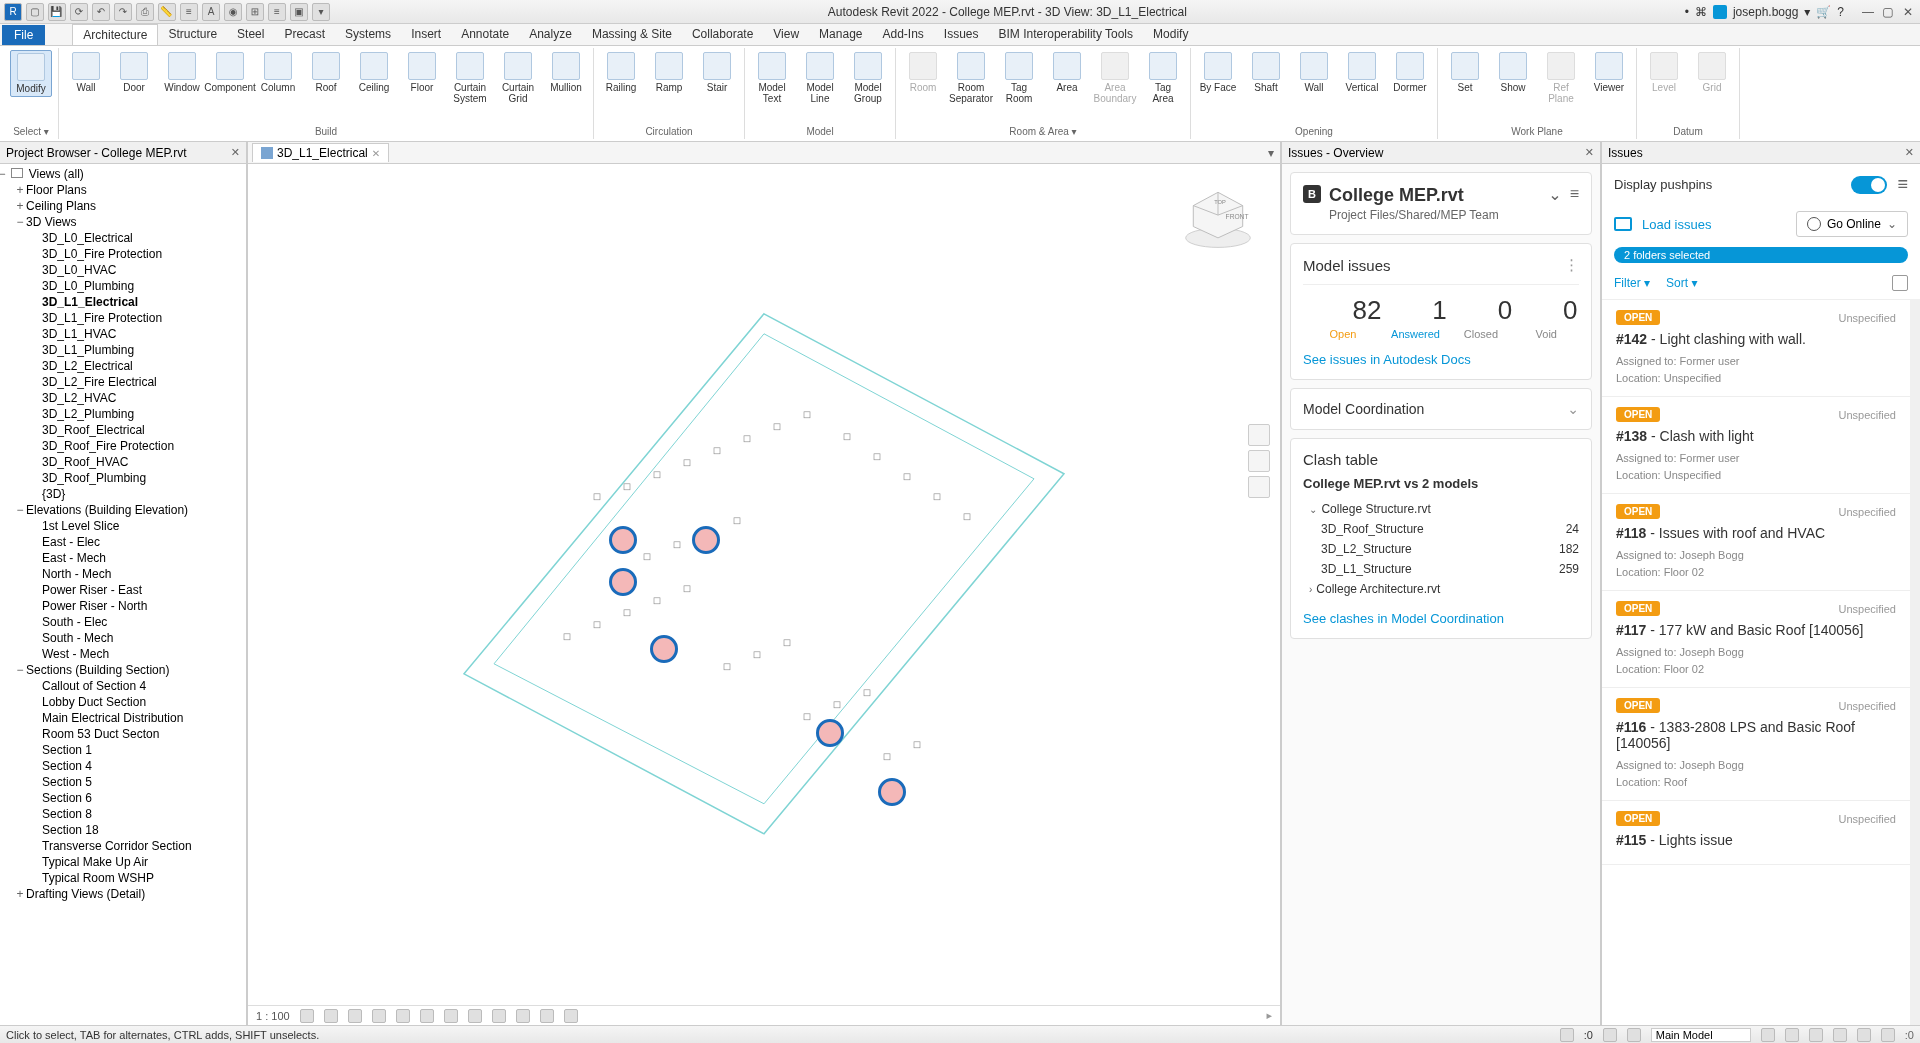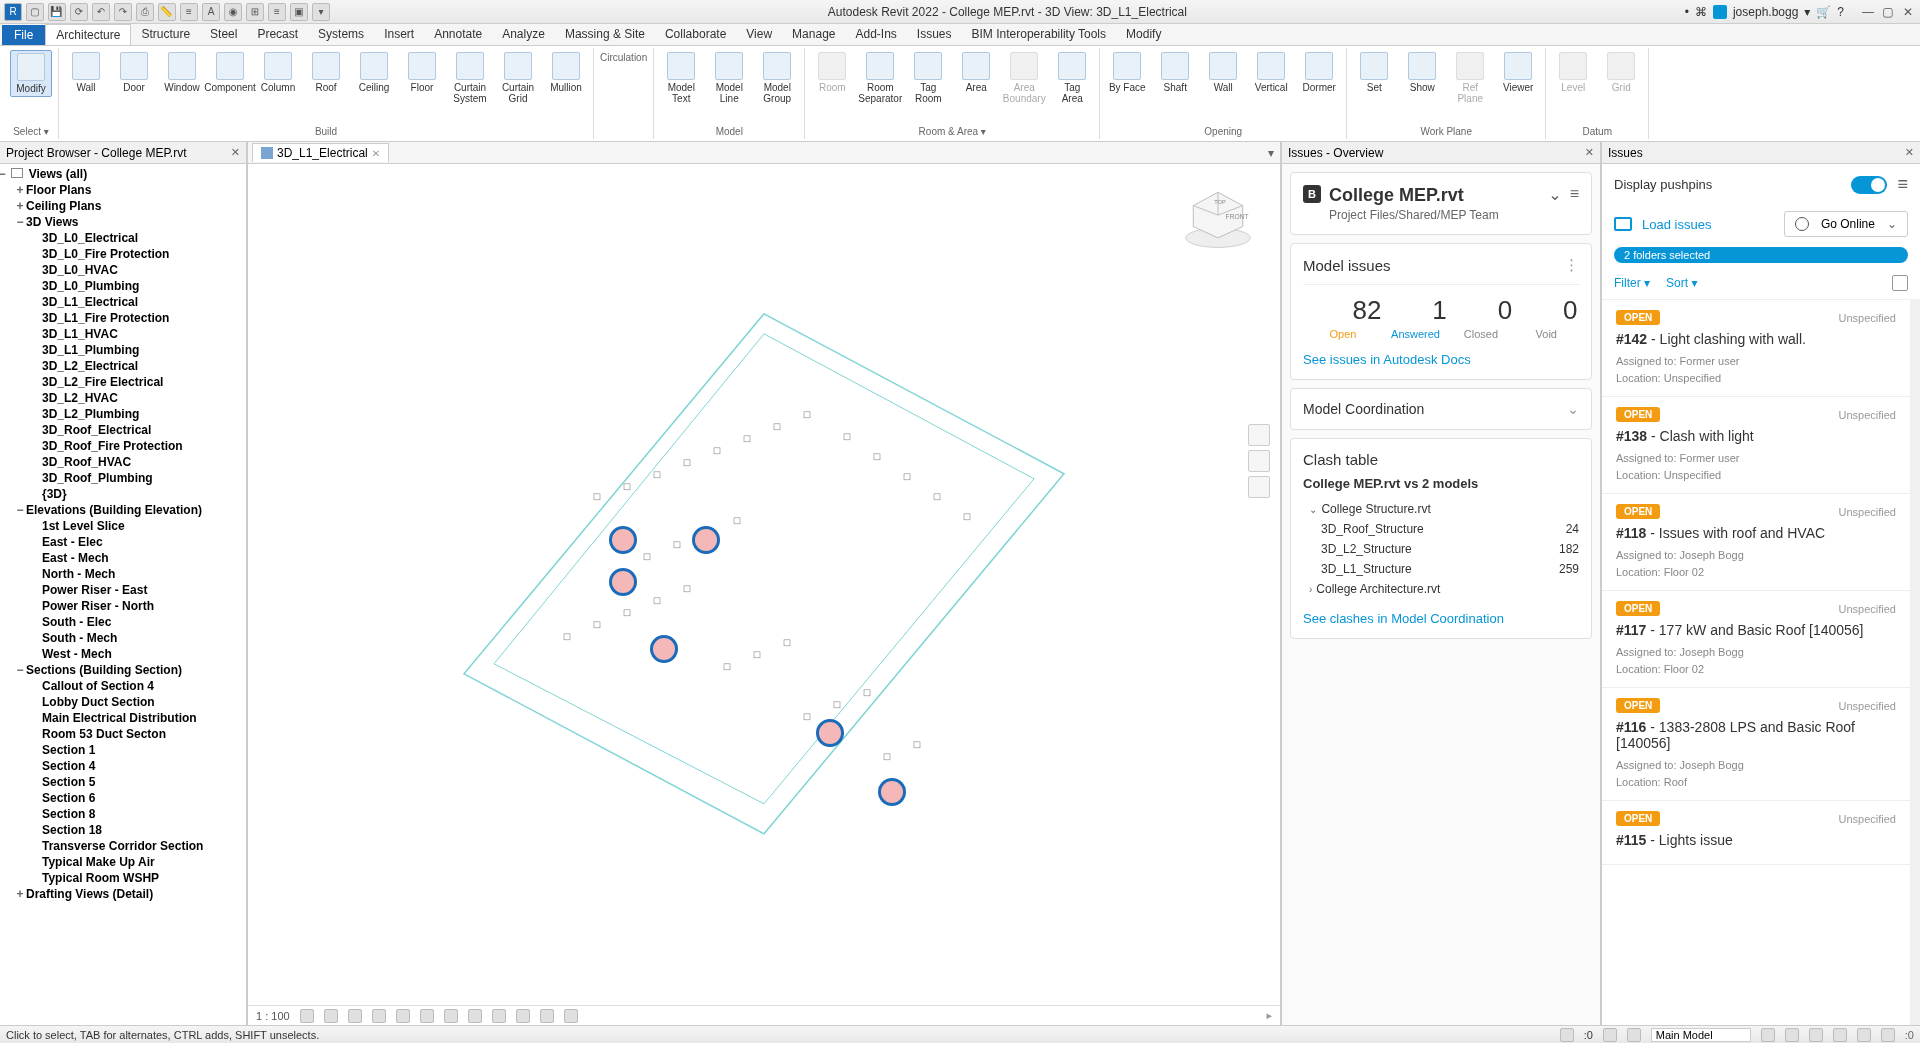--- a/index.html
+++ b/index.html
@@ -33,21 +33,21 @@
 .rbtn.selected{background:#d8e8f8;border:1px solid #7aa5d2;border-radius:2px;}
 
 
 .main { display: flex; height: calc(1043px - 24px - 22px - 96px - 18px); }
 
 
 .pbrowser { width: 248px; background: #fff; border-right: 2px solid #ccc; display:flex; flex-direction:column; }
 .panel-title { height: 22px; background: #f0f0f0; border-bottom: 1px solid #ccc; padding: 3px 6px; font-size: 12px; display:flex; justify-content:space-between; align-items:center;}
 .panel-title .close-x{color:#666;cursor:pointer;font-size:11px;}
 .tree { flex:1; overflow-y: auto; padding: 2px 0; font-size: 12px; }
-.tree-item { padding: 1px 4px 1px 18px; cursor: pointer; white-space:nowrap;font-weight:bold;}
+.tree-item { padding: 1px 4px 1px 18px; cursor: pointer; white-space:nowrap;}
 .tree-item.l1{padding-left:28px;}
 .tree-item.l2{padding-left:42px;}
 .tree-item.bold{font-weight:bold;}
 .tree-item .exp{display:inline-block;width:12px;text-align:center;color:#666;margin-left:-14px;}
 
 
 .viewarea { flex: 1; display: flex; flex-direction: column; background:#fff;}
 .viewtabs { height: 22px; background: #f5f5f5; border-bottom: 1px solid #ccc; display: flex; align-items:center; gap:2px; padding-left:4px;}
 .viewtab { background: #fff; border: 1px solid #ccc; border-bottom:none; padding: 2px 8px; font-size: 12px; display:flex; align-items:center; gap:4px;}
 .viewtab .tabclose{color:#999;font-size:10px;cursor:pointer;}
@@ -91,21 +91,21 @@
 
 
 .issues-panel { width: 320px; background: #fff; border-left: 2px solid #ccc; display:flex;flex-direction:column;}
 .iphead{padding:10px 12px;display:flex;justify-content:space-between;align-items:center;font-size:13px;color:#333;}
 .toggle{width:36px;height:18px;background:#0696d7;border-radius:9px;position:relative;}
 .toggle::after{content:"";position:absolute;right:2px;top:2px;width:14px;height:14px;background:#fff;border-radius:50%;}
 .ham{font-size:18px;color:#666;}
 .iprow{padding:6px 12px;display:flex;align-items:center;gap:10px;}
 .iprow .foldericon{width:18px;height:14px;border:2px solid #0696d7;border-radius:2px;}
 .iprow .loadlink{color:#0696d7;font-size:13px;}
-.goonline{margin-left:auto;border:1px solid #ccc;border-radius:3px;padding:5px 10px;display:flex;align-items:center;gap:12px;font-size:12px;}
+.goonline{margin-left:auto;border:1px solid #ccc;border-radius:3px;padding:5px 10px;display:flex;align-items:center;gap:6px;font-size:12px;}
 .goonline .globe{width:14px;height:14px;border:1.5px solid #555;border-radius:50%;position:relative;}
 .badge-blue{background:#0696d7;color:#fff;border-radius:10px;padding:2px 10px;font-size:11px;display:inline-block;margin:4px 12px;}
 .filterrow{padding:8px 12px;display:flex;gap:16px;align-items:center;font-size:12px;color:#0696d7;}
 .filterrow .shareicon{margin-left:auto;color:#666;width:16px;height:16px;border:1px solid #999;border-radius:2px;}
 .issue-list{flex:1;overflow-y:auto;border-top:1px solid #eee;}
 .issue{padding:10px 14px;border-bottom:1px solid #eee;position:relative;}
 .issue .toprow{display:flex;justify-content:space-between;align-items:center;margin-bottom:6px;}
 .badge-open{background:#f39c12;color:#fff;font-size:10px;font-weight:600;padding:2px 8px;border-radius:3px;}
 .issue .unspec{color:#999;font-size:11px;}
 .issue .ititle{font-size:14px;color:#333;margin-bottom:6px;}
@@ -153,21 +153,21 @@
     <div class="wincontrols" style="display:flex;gap:4px;margin-left:10px;">
       <span>—</span>
       <span>▢</span>
       <span>✕</span>
     </div>
   </div>
 </div>
 
 <div class="menubar">
   <div class="filebtn">File</div>
-  <div id="menuTabs" style="display:flex;">
+  <div id="menuTabs" style="display:flex;padding-left:27px;">
       <div class="tab active">Architecture</div>
       <div class="tab">Structure</div>
       <div class="tab">Steel</div>
       <div class="tab">Precast</div>
       <div class="tab">Systems</div>
       <div class="tab">Insert</div>
       <div class="tab">Annotate</div>
       <div class="tab">Analyze</div>
       <div class="tab">Massing &amp; Site</div>
       <div class="tab">Collaborate</div>
@@ -233,20 +233,34 @@
           <div class="rlbl">Curtain Grid</div>
         </div>
         <div class="rbtn">
           <div class="ricon"></div>
           <div class="rlbl">Mullion</div>
         </div>
       </div>
       <div class="grpname">Build</div>
     </div>
     <div class="ribbon-group">
+      <div class="tools">
+        <div class="rbtn">
+          <div class="ricon"></div>
+          <div class="rlbl">Railing</div>
+        </div>
+        <div class="rbtn">
+          <div class="ricon"></div>
+          <div class="rlbl">Ramp</div>
+        </div>
+        <div class="rbtn">
+          <div class="ricon"></div>
+          <div class="rlbl">Stair</div>
+        </div>
+      </div>
       <div class="grpname">Circulation</div>
     </div>
     <div class="ribbon-group">
       <div class="tools">
         <div class="rbtn">
           <div class="ricon"></div>
           <div class="rlbl">Model Text</div>
         </div>
         <div class="rbtn">
           <div class="ricon"></div>

